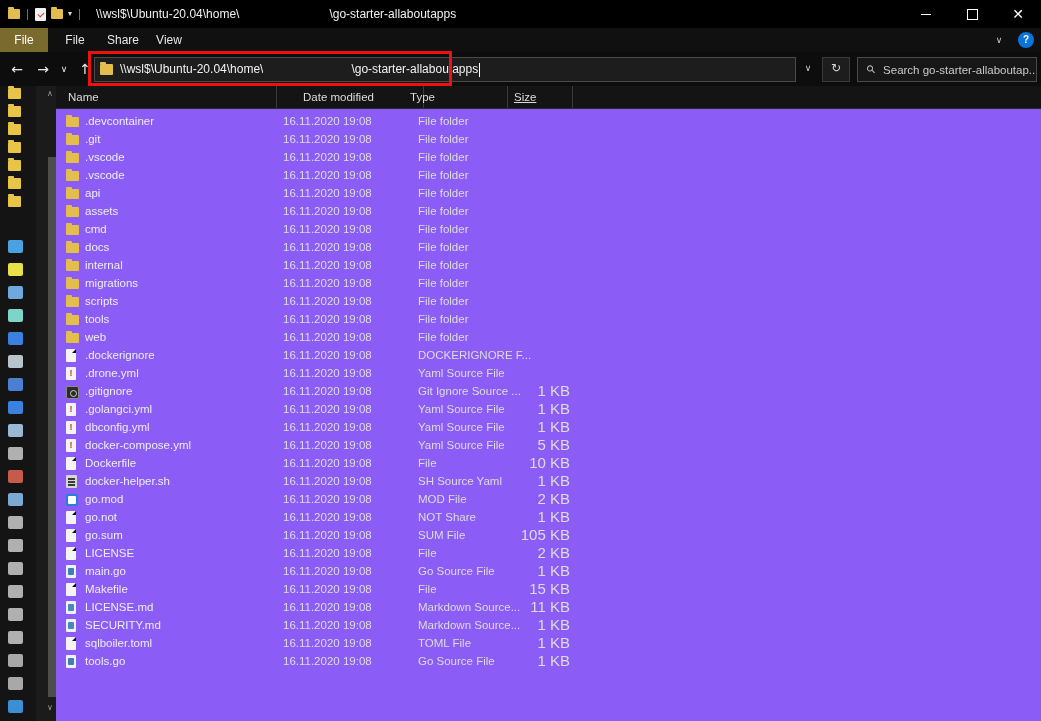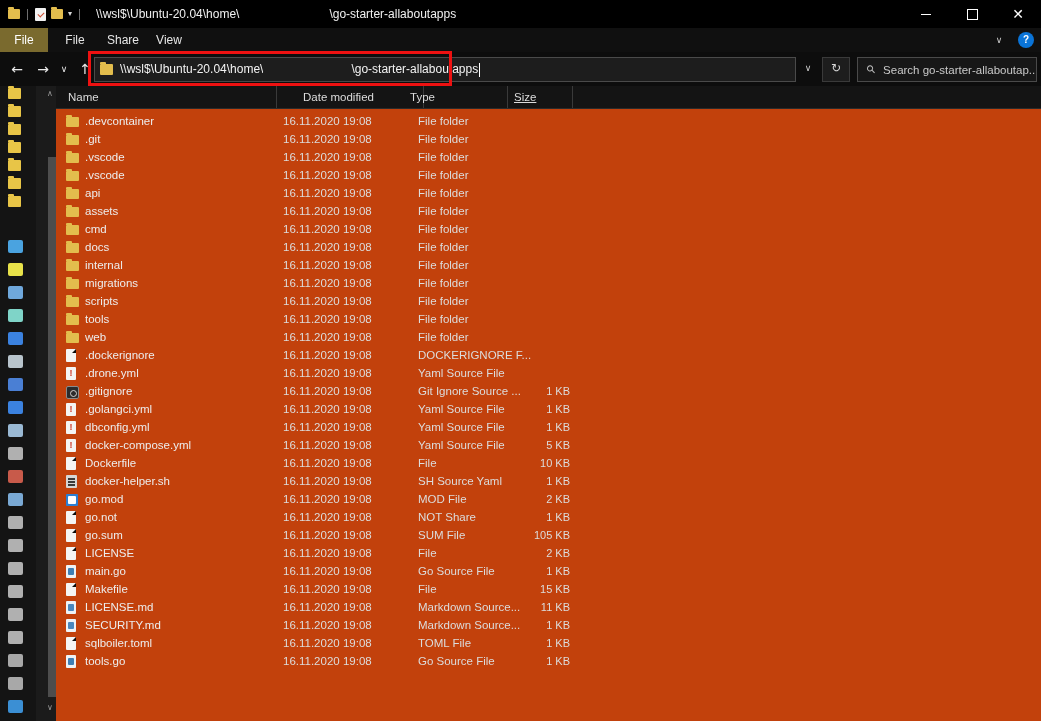--- a/index.html
+++ b/index.html
@@ -347,21 +347,21 @@
     border: 3px solid #ee1111;
     box-sizing: border-box;
     pointer-events: none;
   }
 
   
   .filelist {
     position: absolute;
     left: 56px; top: 86px;
     width: 985px; height: 635px;
-    background: #c2410c;
+    background: #8b5cf6;
   }
   .colhead {
     position: absolute;
     left: 0; top: 0;
     width: 985px; height: 22px;
     background: #141414;
     border-bottom: 1px solid #2a2a2a;
   }
   .col {
     position: absolute;
@@ -412,21 +412,21 @@
     left: 354px;
     font-size: 11.5px;
     color: #dcdcdc;
     margin-left: 8px;
   }
   .cell-size {
     position: absolute;
     left: 452px;
     width: 62px;
     text-align: right;
-    font-size: 11px;
+    font-size: 15px;
     color: #dcdcdc;
   }
 
   
   .ic-folder {
     width: 13px; height: 10px;
     background: #e3bd4d;
     border-radius: 1px;
     position: relative;
     margin-top: 2px;

